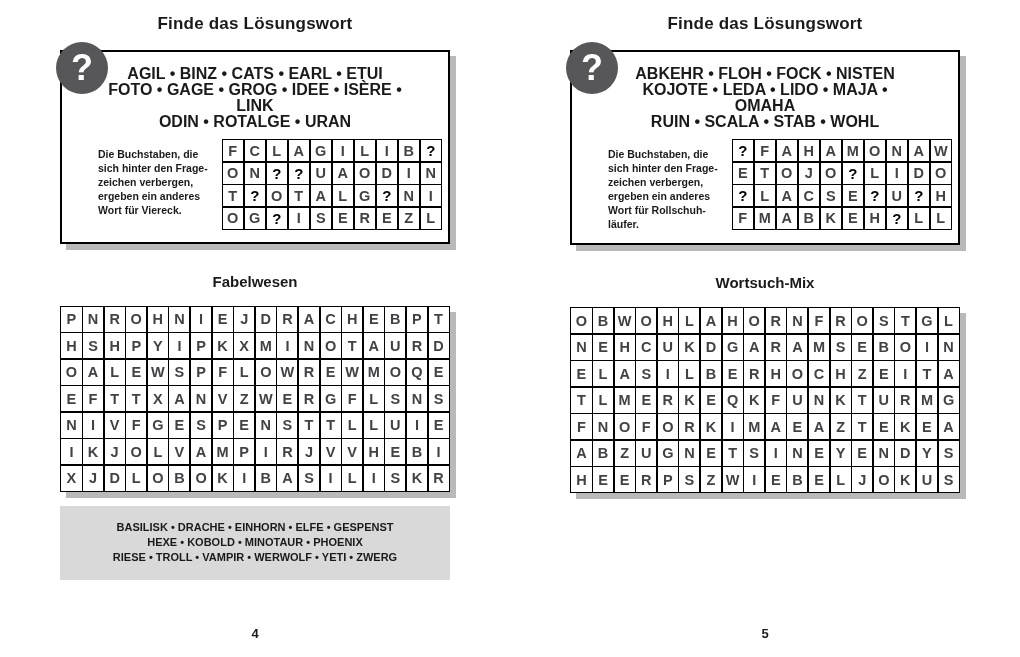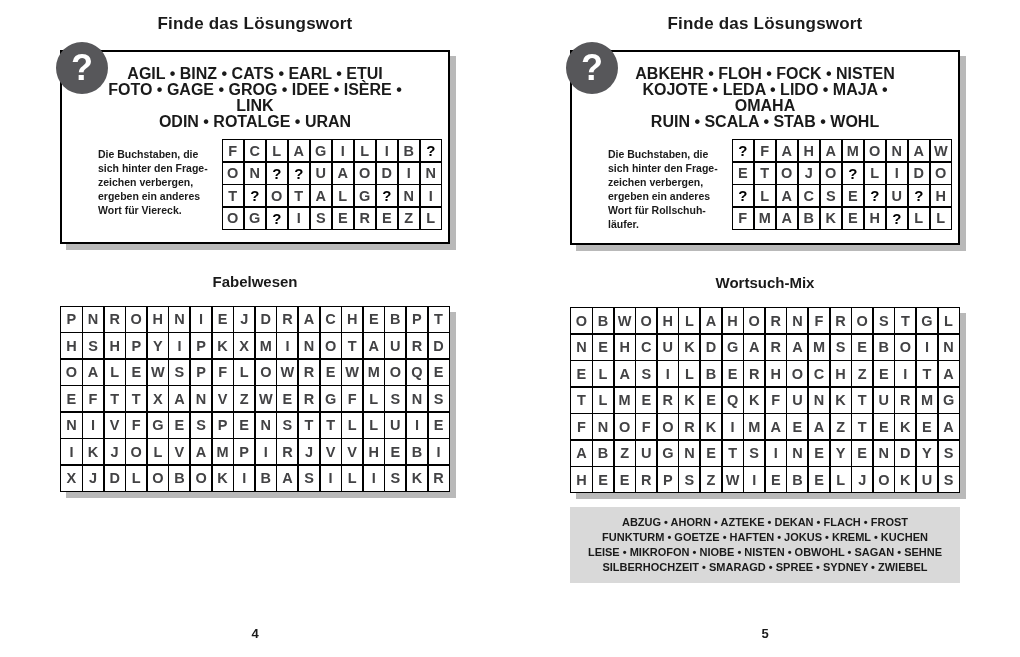--- a/index.html
+++ b/index.html
@@ -263,20 +263,23 @@
         <span class="cell">B</span>
         <span class="cell">A</span>
         <span class="cell">S</span>
         <span class="cell">I</span>
         <span class="cell">L</span>
         <span class="cell">I</span>
         <span class="cell">S</span>
         <span class="cell">K</span>
         <span class="cell">R</span>
       </div>
+    <div class="word-bank">BASILISK • DRACHE • EINHORN • ELFE • GESPENST
+HEXE • KOBOLD • MINOTAUR • PHOENIX
+RIESE • TROLL • VAMPIR • WERWOLF • YETI • ZWERG</div>
 
     <div class="page-number">4</div>
   </section>
 
   <section class="page">
     <div class="puzzle-title">Finde das Lösungswort</div>
 
     <div class="solution-box">
       <div class="q-badge">?</div>
       <div class="word-list">ABKEHR • FLOH • FOCK • NISTEN
@@ -456,21 +459,17 @@
         <span class="cell">E</span>
         <span class="cell">B</span>
         <span class="cell">E</span>
         <span class="cell">L</span>
         <span class="cell">J</span>
         <span class="cell">O</span>
         <span class="cell">K</span>
         <span class="cell">U</span>
         <span class="cell">S</span>
       </div>
-    <div class="word-bank">ABZUG • AHORN • AZTEKE • DEKAN • FLACH • FROST
-FUNKTURM • GOETZE • HAFTEN • JOKUS • KREML • KUCHEN
-LEISE • MIKROFON • NIOBE • NISTEN • OBWOHL • SAGAN • SEHNE
-SILBERHOCHZEIT • SMARAGD • SPREE • SYDNEY • ZWIEBEL</div>
 
     <div class="page-number">5</div>
   </section>
 
 </div>
 
 </body></html>

